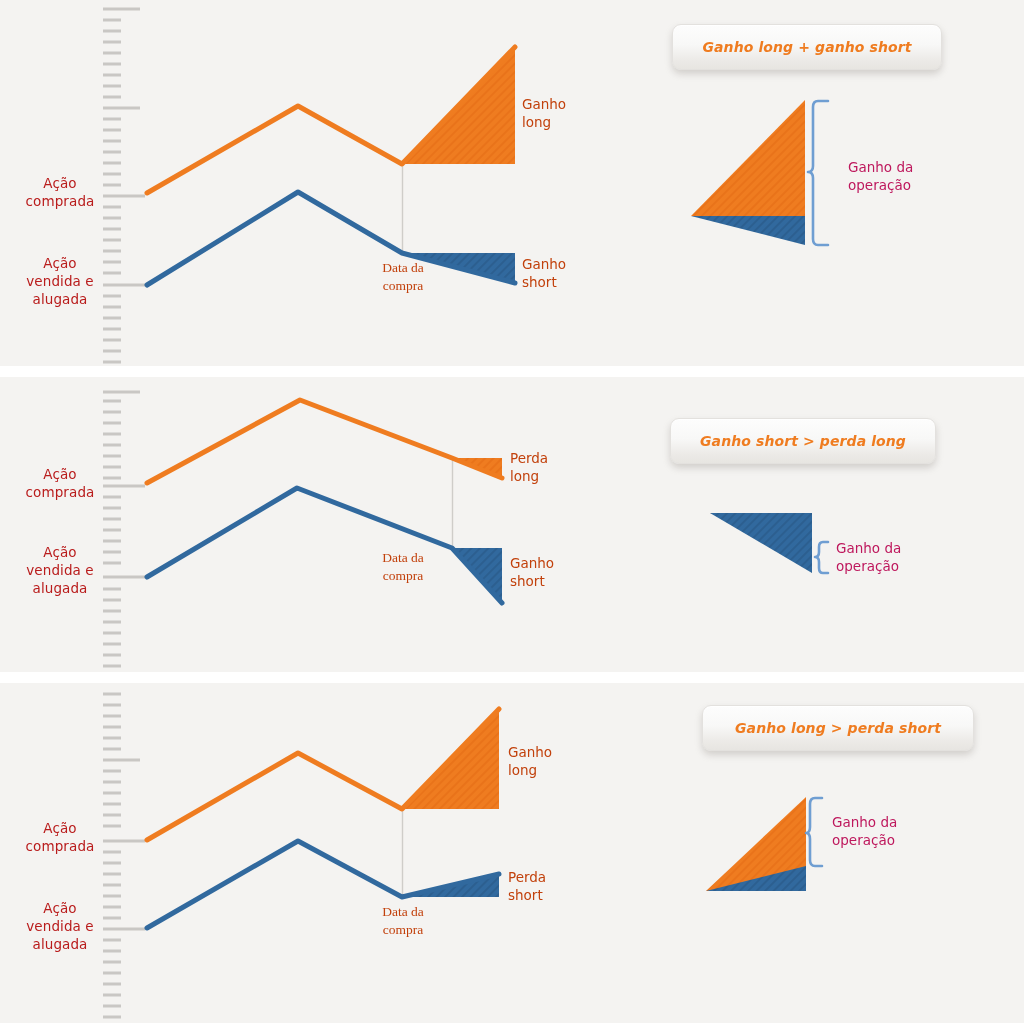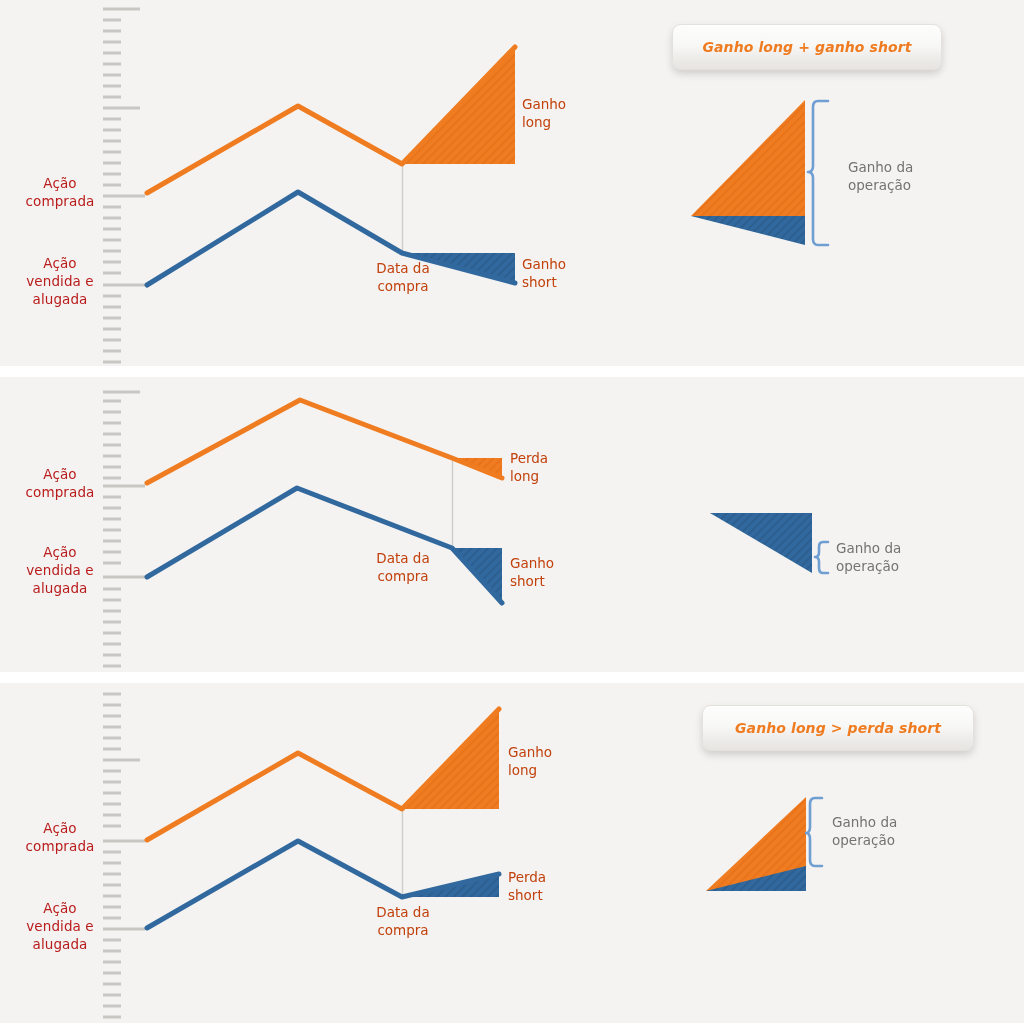--- a/index.html
+++ b/index.html
@@ -31,42 +31,42 @@
   }
 
   
   .annot{
     position:absolute;
     color:#c2410c;
     font-size:13.5px;
     line-height:18px;
     white-space:pre-line;
   }
-  .annot.center{text-align:center;}
+  .annot.center{text-align:center;font-family:Liberation Serif, serif;}
 
   
   .headline{
     position:absolute;
     box-sizing:border-box;
     display:flex;align-items:center;justify-content:center;
     border:1px solid #e3e1de;
     border-radius:9px;
     background:linear-gradient(to bottom,#fdfdfd 0%,#f8f8f7 45%,#eceae7 80%,#e7e5e1 100%);
     box-shadow:0 4px 7px rgba(140,135,128,.32), 0 1px 0 #ffffff inset;
     color:#ef7c20;
     font-weight:bold;
     font-size:14px;
     letter-spacing:.1px;
     white-space:nowrap;
     font-style:italic;
   }
 
   .brace-label{
     position:absolute;
-    color:#737373;
+    color:#be185d;
     font-size:13.5px;
     line-height:18px;
     white-space:pre-line;
   }
 </style>
 </head>
 <body>
 
 <div class="stage">
 
@@ -211,20 +211,21 @@
 compra</div>
 
     <div class="annot" style="left:510px;top:72px;">Perda
 long</div>
     <div class="annot" style="left:510px;top:177px;">Ganho
 short</div>
 
     <div class="brace-label" style="left:836px;top:162px;">Ganho da
 operação</div>
 
+    <div class="headline" style="left:670px;top:41px;width:266px;height:46px;">Ganho short &gt; perda long</div>
   </div>
 
   <div class="panel" id="panel-2">
 
     <svg class="panel-svg" viewBox="0 683 1024 340" preserveAspectRatio="none">
       <g stroke="#c9c7c4" stroke-width="3">
         <line x1="103" y1="694" x2="121" y2="694"></line>
           <line x1="103" y1="705" x2="121" y2="705"></line>
         <line x1="103" y1="716" x2="121" y2="716"></line>
           <line x1="103" y1="727" x2="121" y2="727"></line>

